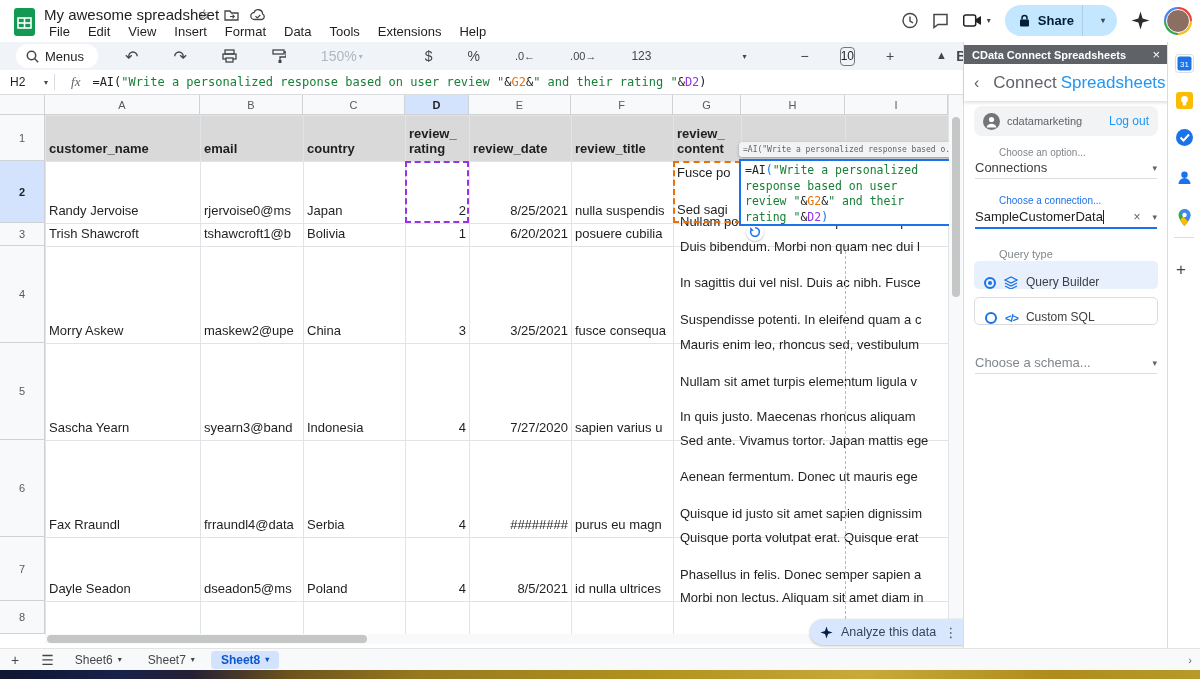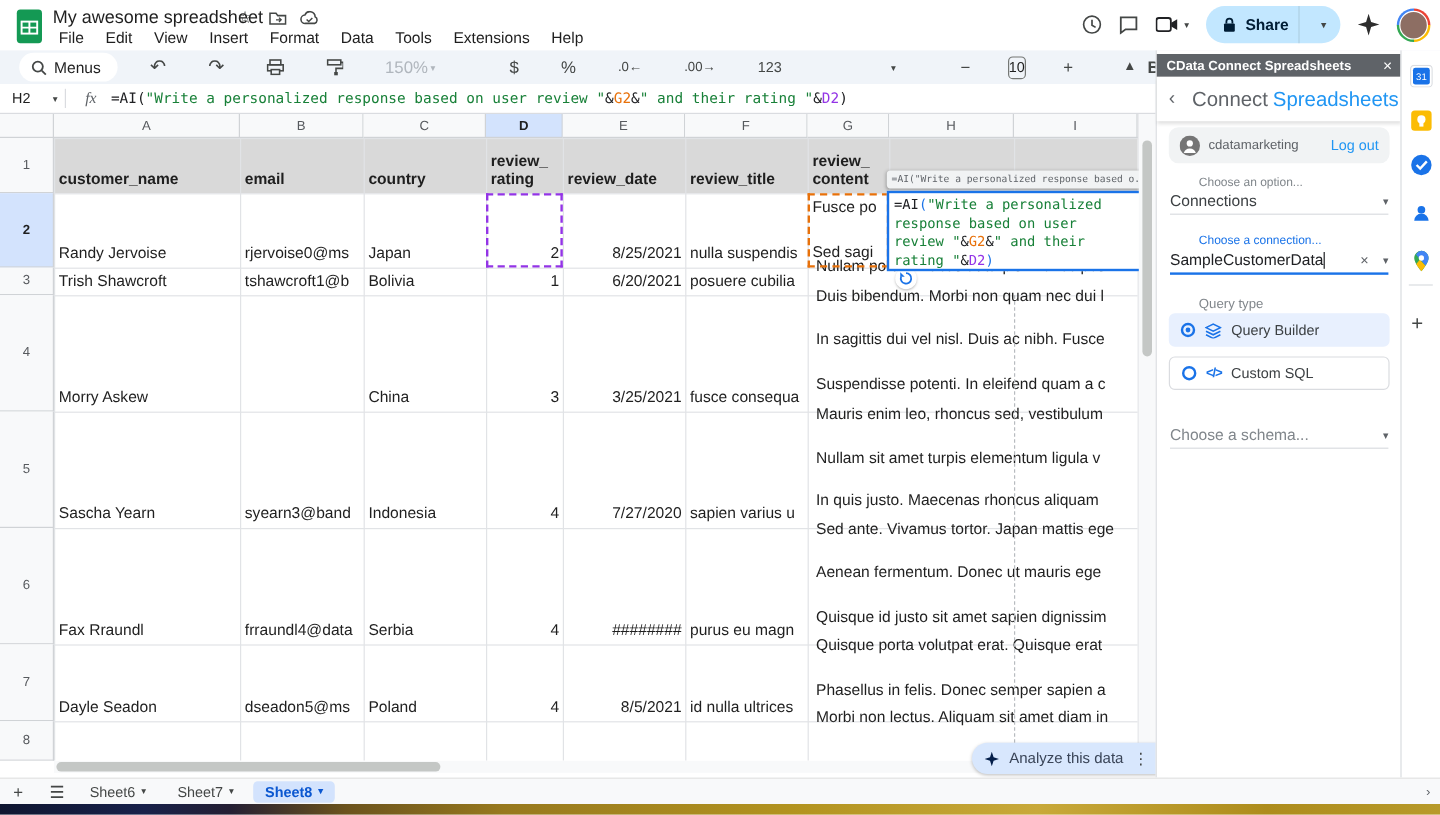--- a/index.html
+++ b/index.html
@@ -71,21 +71,21 @@
   #sb-brand .t1 { font-size:17px; color:#5f6368; }
   #sb-brand .t2 { font-size:17px; color:#2196f3; }
   #sb-card { left:10px; top:64px; width:184px; height:30px; background:#f1f3f4; border-radius:8px; display:flex; align-items:center; gap:7px; padding:0 9px; }
   #sb-card .user { font-size:11px; color:#5f6368; }
   #sb-card .logout { margin-left:auto; font-size:12px; color:#2196f3; }
   .sb-label { position:absolute; left:11px; font-size:10px; color:#80868b;margin-left:24px; }
   .sb-label.blue { color:#1a73e8; }
   .sb-select { position:absolute; left:11px; width:182px; display:flex; align-items:center; font-size:13px; color:#3c4043; }
   .sb-select .chev2 { margin-left:auto; font-size:9px; color:#5f6368; }
   .sb-underline { position:absolute; left:11px; width:182px; height:1px; background:#dadce0; }
-  .radio-card { position:absolute; left:10px; width:184px; height:28px; border-radius:5px; display:flex; align-items:center; gap:8px; padding:0 10px; font-size:12px; color:#3c4043; }
+  .radio-card { position:absolute; left:10px; width:184px; height:28px; border-radius:5px; display:flex; align-items:flex-end; gap:8px; padding:0 10px; font-size:12px; color:#3c4043; }
   .radio { width:12px; height:12px; border:2px solid #1a73e8; border-radius:50%; position:relative; }
   .radio.sel::after { content:""; position:absolute; left:2px; top:2px; width:4px; height:4px; background:#1a73e8; border-radius:50%; }
   .code-ico { color:#1a73e8; font-size:11px; font-weight:bold; letter-spacing:-1px; }
   .caret { display:inline-block; width:1px; height:14px; background:#202124; vertical-align:-2px; }
 
   
   #rail { left:1167px; top:42px; width:33px; height:606px; background:#fff; border-left:1px solid #dadce0; }
   .rail-ico { position:absolute; left:7px; width:19px; height:19px; }
   #rail-div { position:absolute; left:6px; width:20px; height:1px; background:#dadce0; }
   #rail-plus { position:absolute; left:8px; color:#444746; font-size:17px; }
@@ -316,20 +316,21 @@
     <div class="cell" style="left: 572px; top: 66px; width: 101px; height: 62px;">nulla suspendis</div>
     <div class="cell" style="left: 674px; top: 70px; width: 67px; height: 18px; align-items: flex-start;">Fusce po</div>
     <div class="cell" style="left: 674px; top: 107px; width: 67px; height: 18px; align-items: flex-start;">Sed sagi</div>
     <div class="cell" style="left: 46px; top: 128px; width: 154px; height: 23px;">Trish Shawcroft</div>
     <div class="cell" style="left: 201px; top: 128px; width: 102px; height: 23px;">tshawcroft1@b</div>
     <div class="cell" style="left: 304px; top: 128px; width: 101px; height: 23px;">Bolivia</div>
     <div class="cell num" style="left: 406px; top: 128px; width: 63px; height: 23px;">1</div>
     <div class="cell num" style="left: 470px; top: 128px; width: 101px; height: 23px;">6/20/2021</div>
     <div class="cell" style="left: 572px; top: 128px; width: 101px; height: 23px;">posuere cubilia</div>
     <div class="cell" style="left: 46px; top: 151px; width: 154px; height: 97px;">Morry Askew</div>
+    <div class="cell" style="left: 201px; top: 151px; width: 102px; height: 97px;">maskew2@upe</div>
     <div class="cell" style="left: 304px; top: 151px; width: 101px; height: 97px;">China</div>
     <div class="cell num" style="left: 406px; top: 151px; width: 63px; height: 97px;">3</div>
     <div class="cell num" style="left: 470px; top: 151px; width: 101px; height: 97px;">3/25/2021</div>
     <div class="cell" style="left: 572px; top: 151px; width: 101px; height: 97px;">fusce consequa</div>
     <div class="cell" style="left: 46px; top: 248px; width: 154px; height: 97px;">Sascha Yearn</div>
     <div class="cell" style="left: 201px; top: 248px; width: 102px; height: 97px;">syearn3@band</div>
     <div class="cell" style="left: 304px; top: 248px; width: 101px; height: 97px;">Indonesia</div>
     <div class="cell num" style="left: 406px; top: 248px; width: 63px; height: 97px;">4</div>
     <div class="cell num" style="left: 470px; top: 248px; width: 101px; height: 97px;">7/27/2020</div>
     <div class="cell" style="left: 572px; top: 248px; width: 101px; height: 97px;">sapien varius u</div>

